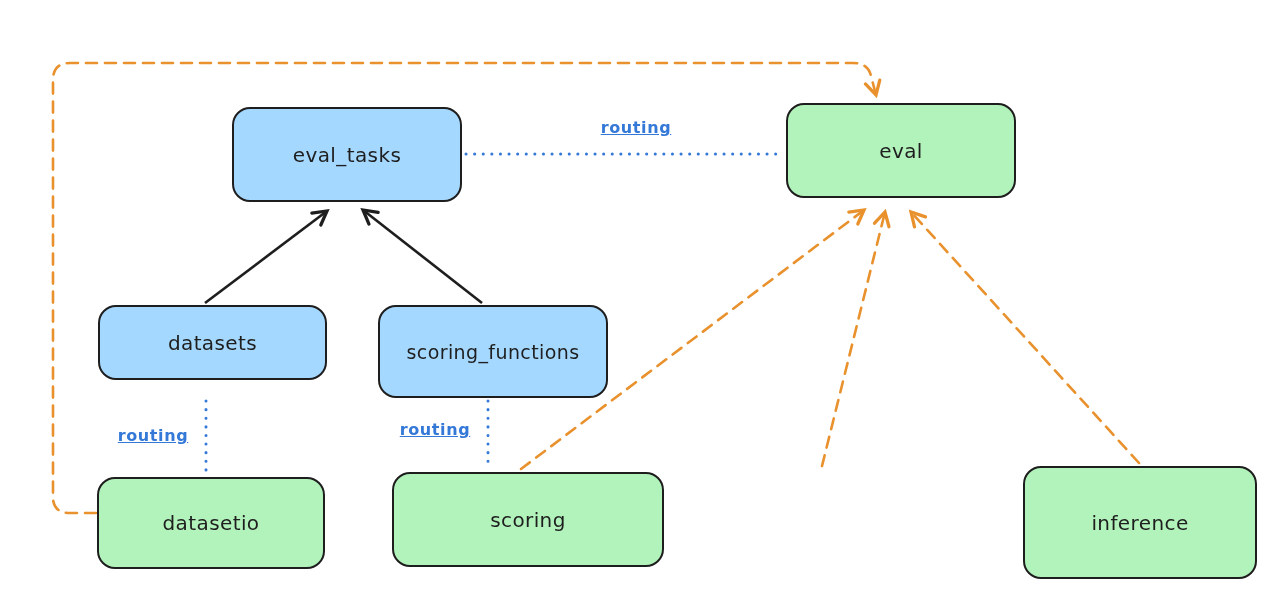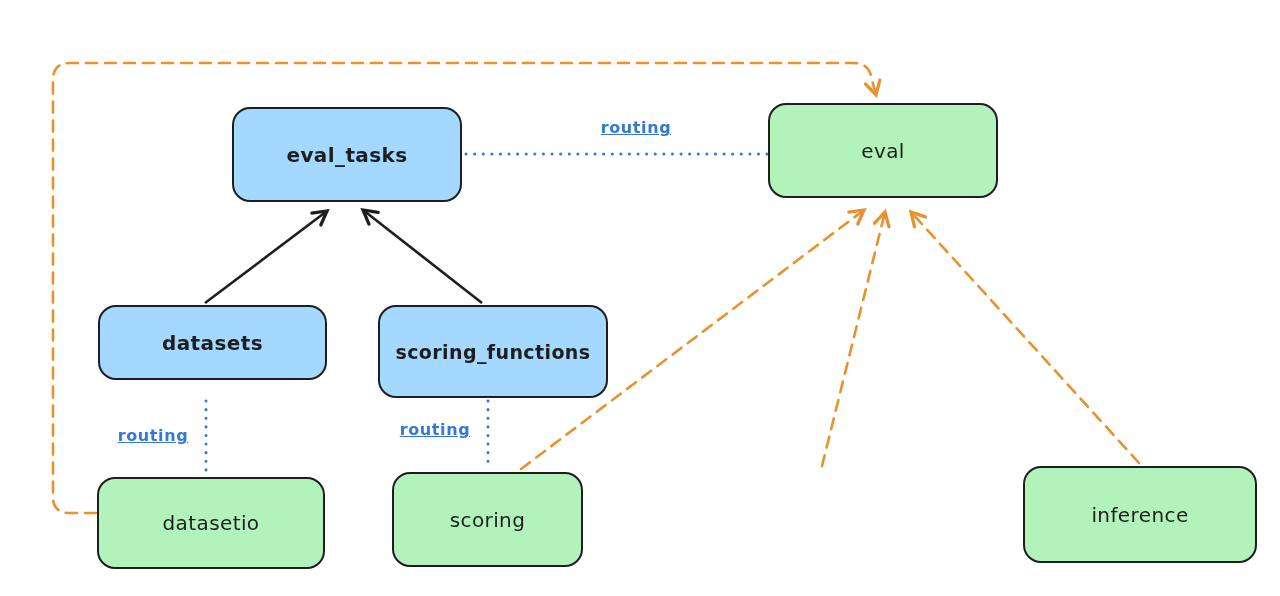--- a/index.html
+++ b/index.html
@@ -26,31 +26,31 @@
     display: flex;
     align-items: center;
     justify-content: center;
     border: 2.4px solid var(--node-stroke, #1e1e1e);
     border-radius: 18px;
     font-size: 20px;
     letter-spacing: 0.4px;
     color: var(--text, #1e1e1e);
     box-sizing: border-box;
   }
-  .node.blue  { background: var(--node-blue-fill, #a5d8ff); font-weight: bold; }
+  .node.blue  { background: var(--node-blue-fill, #a5d8ff); }
   .node.green { background: var(--node-green-fill, #b2f2bb); }
 
   #node-eval_tasks        { left: 232px; top: 107px; width: 230px; height: 95px; }
-  #node-eval              { left: 768px; top: 103px; width: 230px; height: 95px; align-items: center; }
+  #node-eval              { left: 786px; top: 103px; width: 230px; height: 95px; align-items: center; }
   #node-datasets          { left:  98px; top: 305px; width: 229px; height: 75px; }
   #node-scoring_functions { left: 378px; top: 305px; width: 230px; height: 93px; font-size: 19px; align-items: center; }
   #node-datasetio         { left:  97px; top: 477px; width: 228px; height: 92px; }
-  #node-scoring           { left: 392px; top: 472px; width: 191px; height: 95px; align-items: center; }
+  #node-scoring           { left: 392px; top: 472px; width: 272px; height: 95px; align-items: center; }
   #node-agents            { left: 708px; top: 472px; width: 234px; height: 95px; }
-  #node-inference         { left: 1023px; top: 466px; width: 234px; height: 97px; }
+  #node-inference         { left: 1023px; top: 466px; width: 234px; height: 113px; }
 
   .edge-label {
     position: absolute;
     width: 120px;
     text-align: center;
     font-size: 16px;
     font-weight: 600;
     letter-spacing: 0.6px;
     color: var(--routing-label-blue, #3579d8);
     text-decoration: underline;

